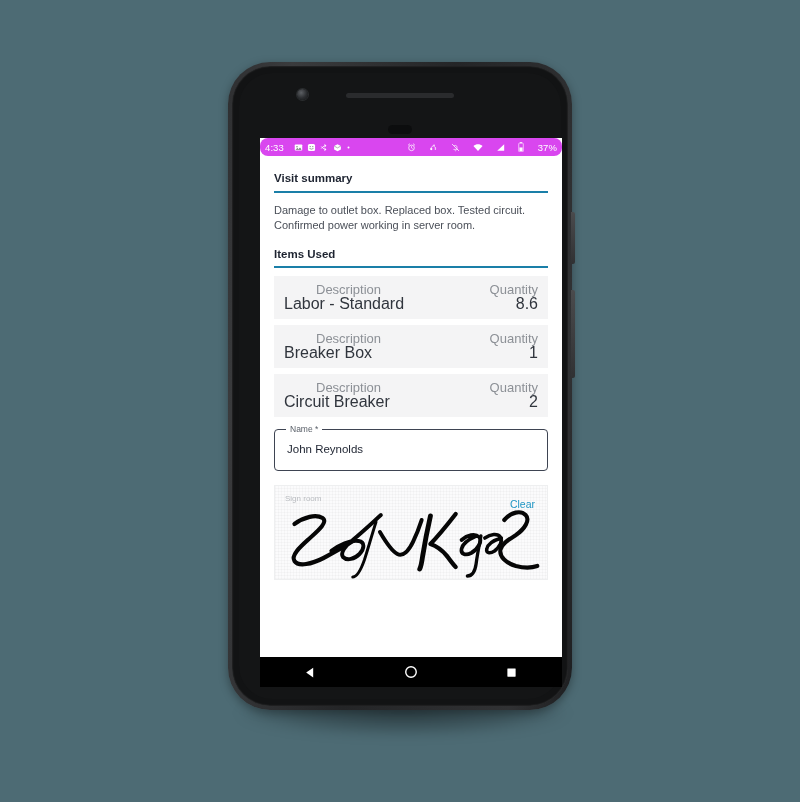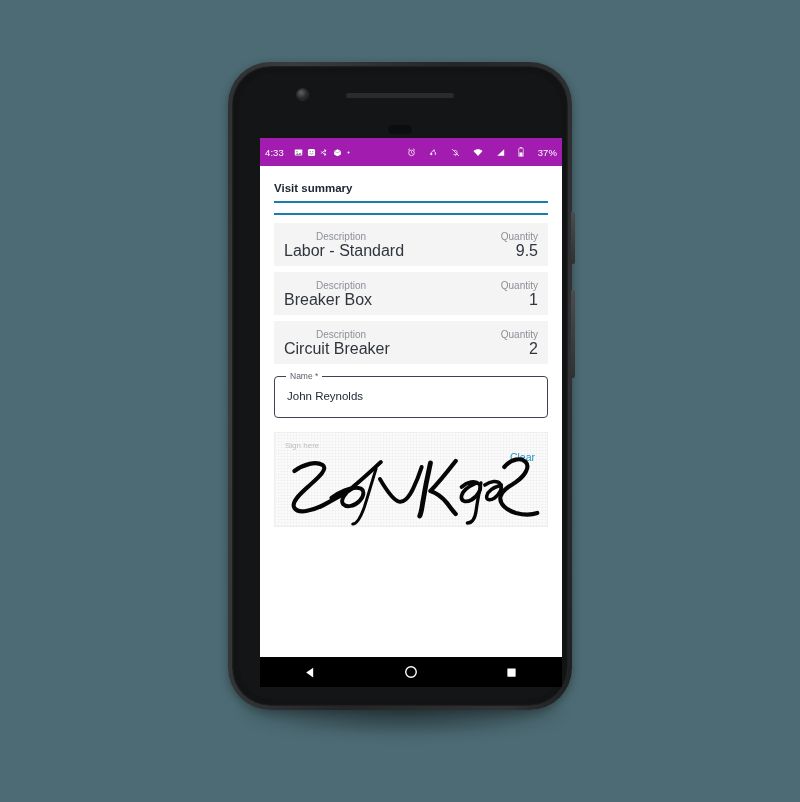--- a/index.html
+++ b/index.html
@@ -105,28 +105,29 @@
     left: 21px;
     top: 65px;
     width: 302px;
     height: 519px;
     overflow: hidden;
     background: #ffffff;
   }
 
   
   #status-bar {
-    height: 28px;
-    background: #a21caf;
+    height: 18px;
+    background: #d946ef;
     display: flex;
     align-items: center;
     padding: 0 5px;
     color: #ffffff;
     font-size: 9.5px;
     letter-spacing: 0.1px;
+    border-radius: 8px;
   }
   #status-clock { font-weight: 400; margin-right: 6px; }
   #status-left-icons { display: flex; align-items: center; gap: 4px; flex: 1; }
   #status-right-icons { display: flex; align-items: center; gap: 13px; }
   .sb-ico { display: inline-block; line-height: 0; }
   .sb-ico svg { display: block; }
   #status-battery-text { font-size: 9.5px; margin-left: 1px; }
 
   
   #app-bar {
@@ -198,21 +199,21 @@
     background: #f4f4f5;
     padding: 7px 10px 8px 10px;
     margin-bottom: 6px;
     display: flex;
     justify-content: space-between;
     align-items: flex-start;
   }
   .item-col-left { text-align: left; }
   .item-col-right { text-align: right; }
   .item-label {
-    font-size: 10px;
+    font-size: 13px;
     color: #8c9096;
     line-height: 13px;
     padding-left: 32px;
   }
   .item-value {
     font-size: 16px;
     color: #30353d;
     line-height: 15px;
   }
 
@@ -259,21 +260,21 @@
   #sign-here-hint {
     position: absolute;
     left: 10px;
     top: 8px;
     font-size: 8px;
     color: #b9bcc0;
   }
   #clear-button {
     position: absolute;
     right: 12px;
-    top: 18px;
+    top: 12px;
     font-size: 10.5px;
     font-weight: 400;
     color: #2196c4;
     cursor: pointer;
   }
   #signature-ink {
     position: absolute;
     left: 0;
     top: 18px;
     width: 100%;
@@ -400,31 +401,33 @@
             </span>
             <span id="status-battery-text">37%</span>
           </div>
         </div>
 
 
         <div id="content">
 
           <div class="section-heading">Visit summary</div>
           <div id="visit-summary-divider"></div>
-
+          <div id="visit-summary-text">Damage to outlet box. Replaced box. Tested circuit. Confirmed power working in server room.</div>
+
+          <div class="section-heading" id="items-used-heading">Items Used</div>
           <div id="items-used-divider"></div>
 
           <div class="item-row">
             <div class="item-col-left">
               <div class="item-label">Description</div>
               <div class="item-value">Labor - Standard</div>
             </div>
             <div class="item-col-right">
               <div class="item-label">Quantity</div>
-              <div class="item-value">9.5</div>
+              <div class="item-value">8.6</div>
             </div>
           </div>
 
           <div class="item-row">
             <div class="item-col-left">
               <div class="item-label">Description</div>
               <div class="item-value">Breaker Box</div>
             </div>
             <div class="item-col-right">
               <div class="item-label">Quantity</div>
@@ -442,21 +445,21 @@
               <div class="item-value">2</div>
             </div>
           </div>
 
           <div id="name-field">
             <div id="name-field-label">Name *</div>
             <div id="name-field-value" placeholder="Name">John Reynolds</div>
           </div>
 
           <div id="signature-pad">
-            <div id="sign-here-hint">Sign here</div>
+            <div id="sign-here-hint">Sign room</div>
             <div id="clear-button">Clear</div>
             <svg id="signature-ink" viewBox="0 0 280 76" preserveAspectRatio="none">
               <g fill="none" stroke="#060606" stroke-linecap="round" stroke-linejoin="round">
                 <path d="M20 20 C30 13, 42 10, 49 14 C55 18, 44 27, 36 34 C27 42, 16 51, 20 57 C24 63, 38 60, 50 54 C62 48, 74 41, 82 36" stroke-width="4.2"></path>
                 <path d="M58 47 C68 40, 78 36, 86 37 C93 38, 92 45, 87 50 C82 55, 74 57, 70 53 C67 49, 72 42, 80 36 C90 28, 101 18, 109 11" stroke-width="4"></path>
                 <path d="M104 18 C100 30, 96 44, 92 56 C88 67, 84 73, 80 73" stroke-width="3"></path>
                 <path d="M108 28 C114 38, 120 47, 126 50 C132 53, 138 46, 142 38 C146 30, 149 22, 151 16" stroke-width="4"></path>
                 <path d="M160 12 C157 25, 154 40, 152 52 C151 59, 150 63, 149 65" stroke-width="5"></path>
                 <path d="M186 10 C178 20, 168 32, 160 40 C166 42, 172 46, 177 52 C181 57, 184 61, 186 63" stroke-width="4.4"></path>
                 <path d="M192 36 C198 31, 206 29, 210 33 C214 37, 209 45, 202 49 C196 52, 191 50, 192 45 C193 40, 200 35, 207 32" stroke-width="3.8"></path>

